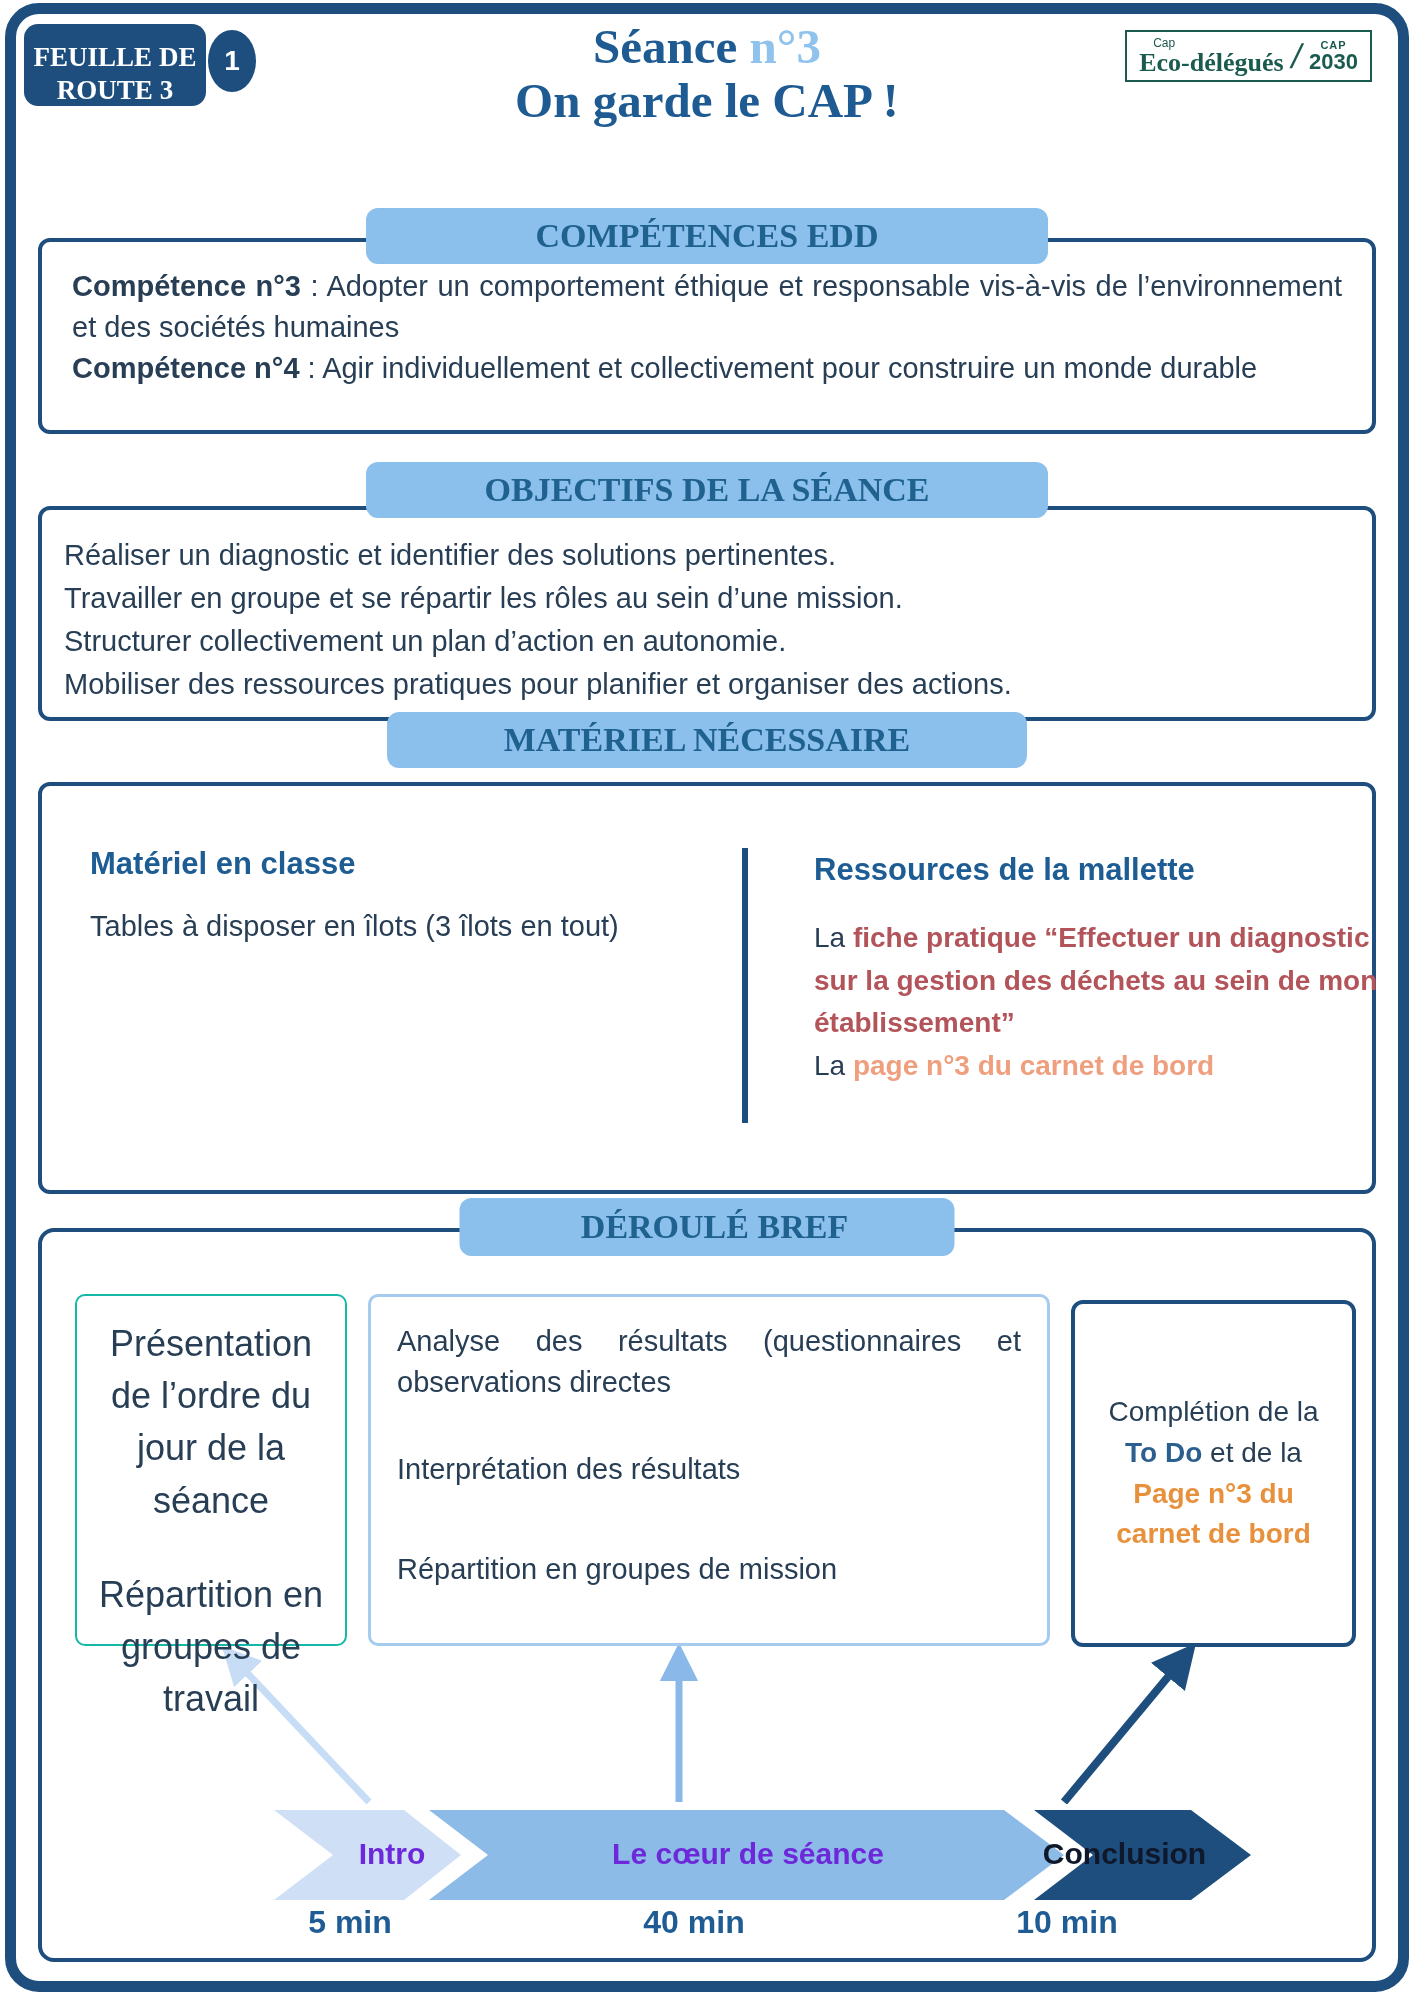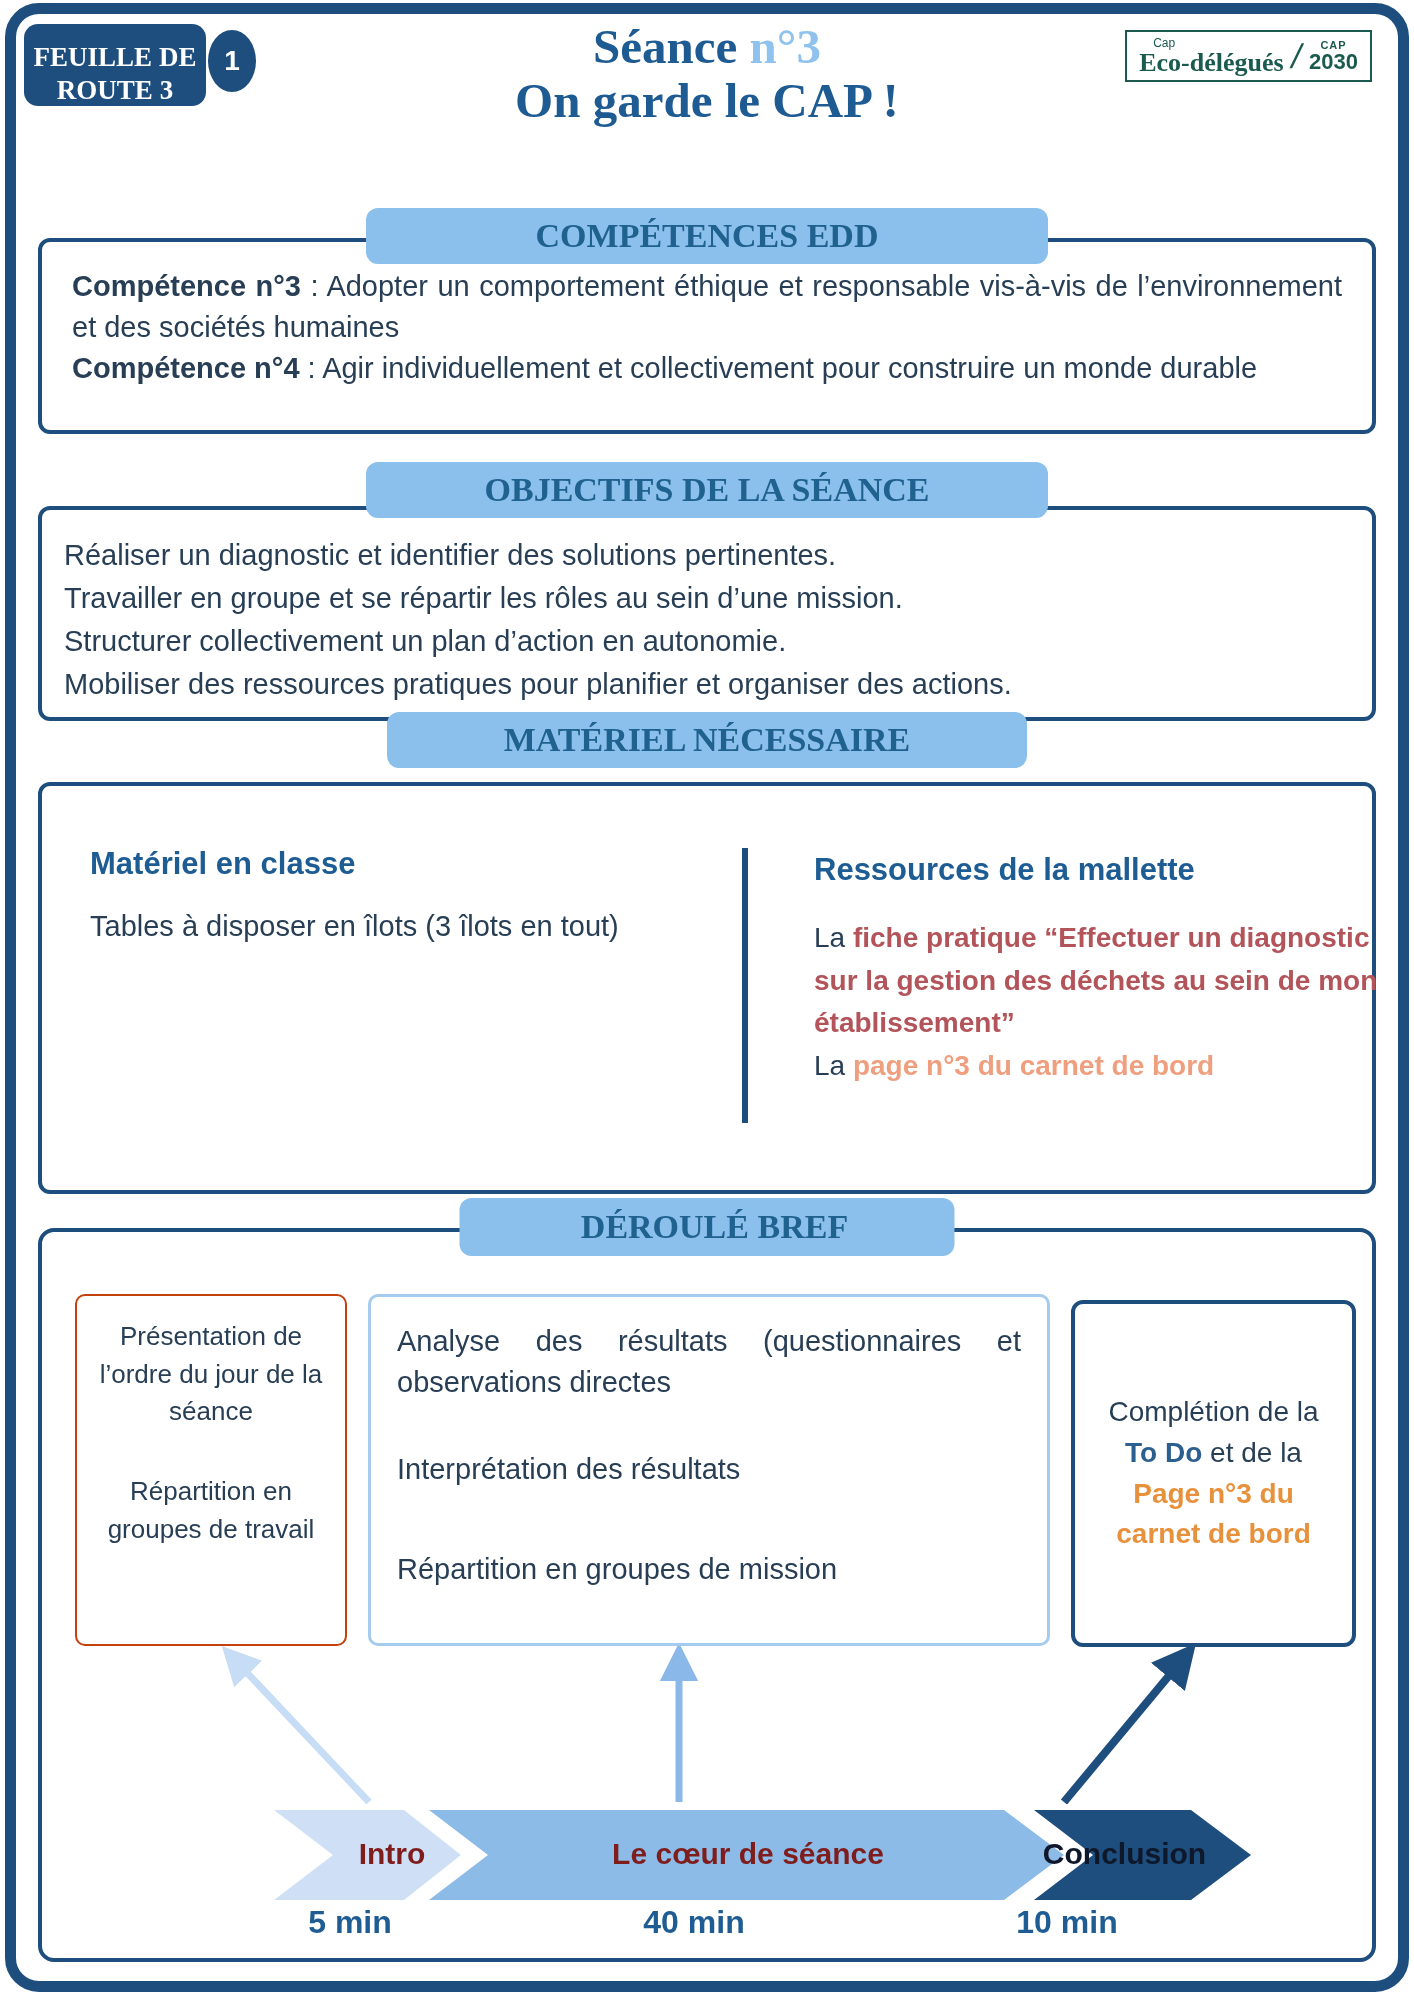--- a/index.html
+++ b/index.html
@@ -64,41 +64,41 @@
   .mat-left .item{margin-top:28px;}
   .mat-div{position:absolute;left:700px;top:62px;width:6px;height:275px;background:#1d4e7d;}
   .mat-right{position:absolute;left:772px;top:60px;width:586px;line-height:1.52;}
   .mat-right .items{margin-top:24px;font-size:28px;}
   .hl-maroon{color:#b25459;font-weight:bold;}
   .hl-salmon{color:#ef9f7e;font-weight:bold;}
   .hl-orange{color:#e8913c;font-weight:bold;}
   
   .mini-box{position:absolute;box-sizing:border-box;background:#fff;z-index:2;}
   .box-intro{
-    left:33px;top:62px;width:272px;height:352px;border:2px solid #c2410c;border-radius:10px;
-    text-align:center;padding:22px 10px;line-height:1.45;font-size:26px;color:#273e55;
+    left:33px;top:62px;width:272px;height:352px;border:2px solid #14b8a6;border-radius:10px;
+    text-align:center;padding:22px 10px;line-height:1.45;font-size:36px;color:#273e55;
   }
   .box-intro .p2{margin-top:42px;}
   .box-coeur{
     left:326px;top:62px;width:682px;height:352px;border:3px solid #a5cbee;border-radius:10px;
     padding:24px 26px;line-height:1.42;font-size:29px;color:#273e55;box-sizing:border-box;
   }
   .box-coeur .p1{text-align:justify;}
   .box-coeur .p2{margin-top:46px;}
   .box-coeur .p3{margin-top:58px;}
   .box-conclusion{
     left:1029px;top:68px;width:285px;height:347px;border:4px solid #1d4e7d;border-radius:12px;
     display:flex;align-items:center;justify-content:center;text-align:center;
     padding:10px 16px;font-size:28px;line-height:1.45;color:#273e55;
   }
   .bold-blue{font-weight:bold;color:#2a5f8f;}
   .arrows-svg{position:absolute;left:0;top:400px;z-index:1;}
   .chevron-svg{position:absolute;left:0;top:575px;z-index:1;}
   .chev-label{
-    position:absolute;z-index:2;text-align:center;font-weight:bold;font-size:30px;color:#7f1d1d;
+    position:absolute;z-index:2;text-align:center;font-weight:bold;font-size:30px;color:#6d28d9;
   }
   .chev-label.white{color:#0f172a;}
   .duration{
     position:absolute;z-index:2;text-align:center;font-weight:bold;font-size:32px;color:#1f5c94;
   }
 </style>
 </head>
 <body>
 
 <div class="frame"></div>

